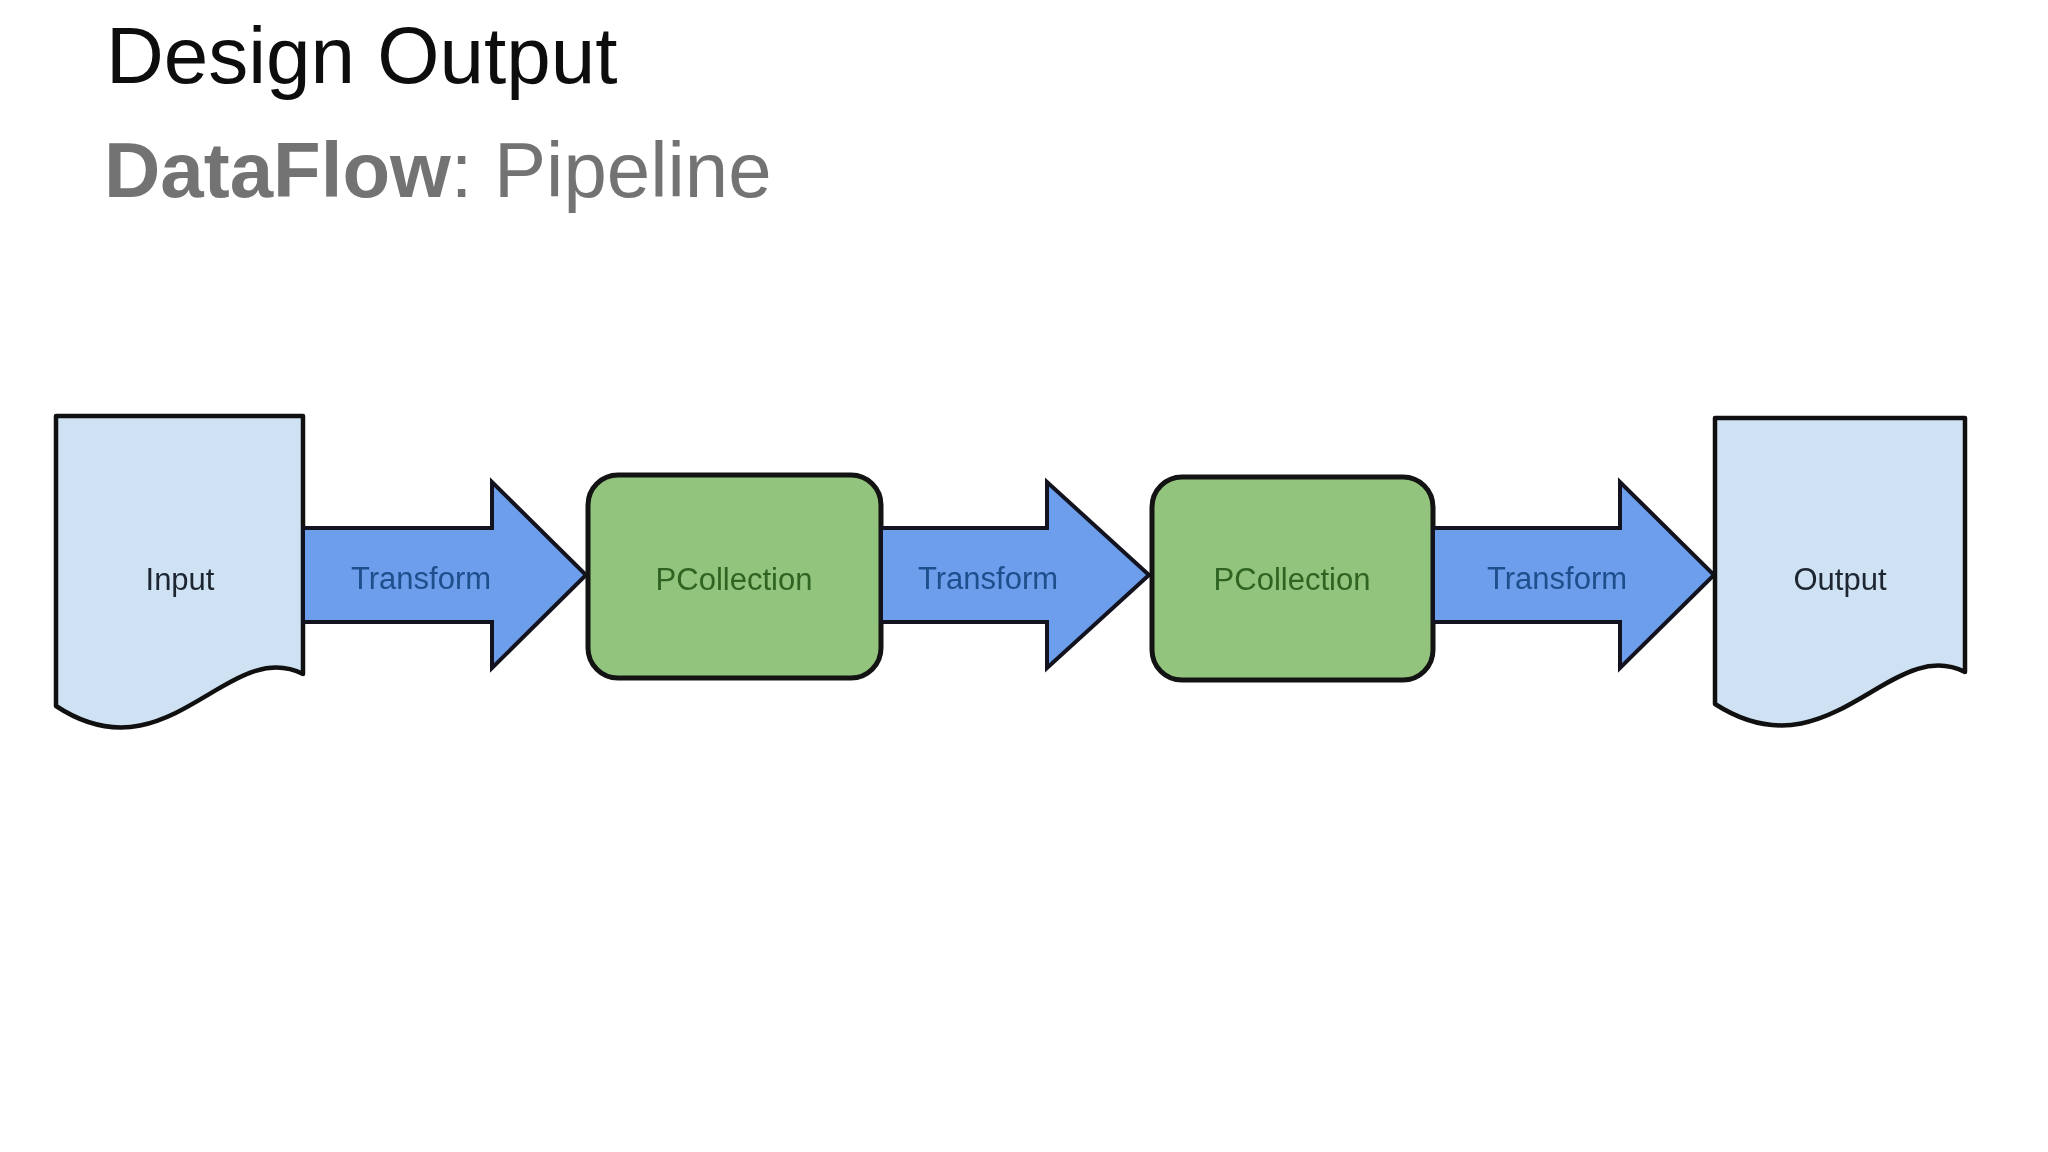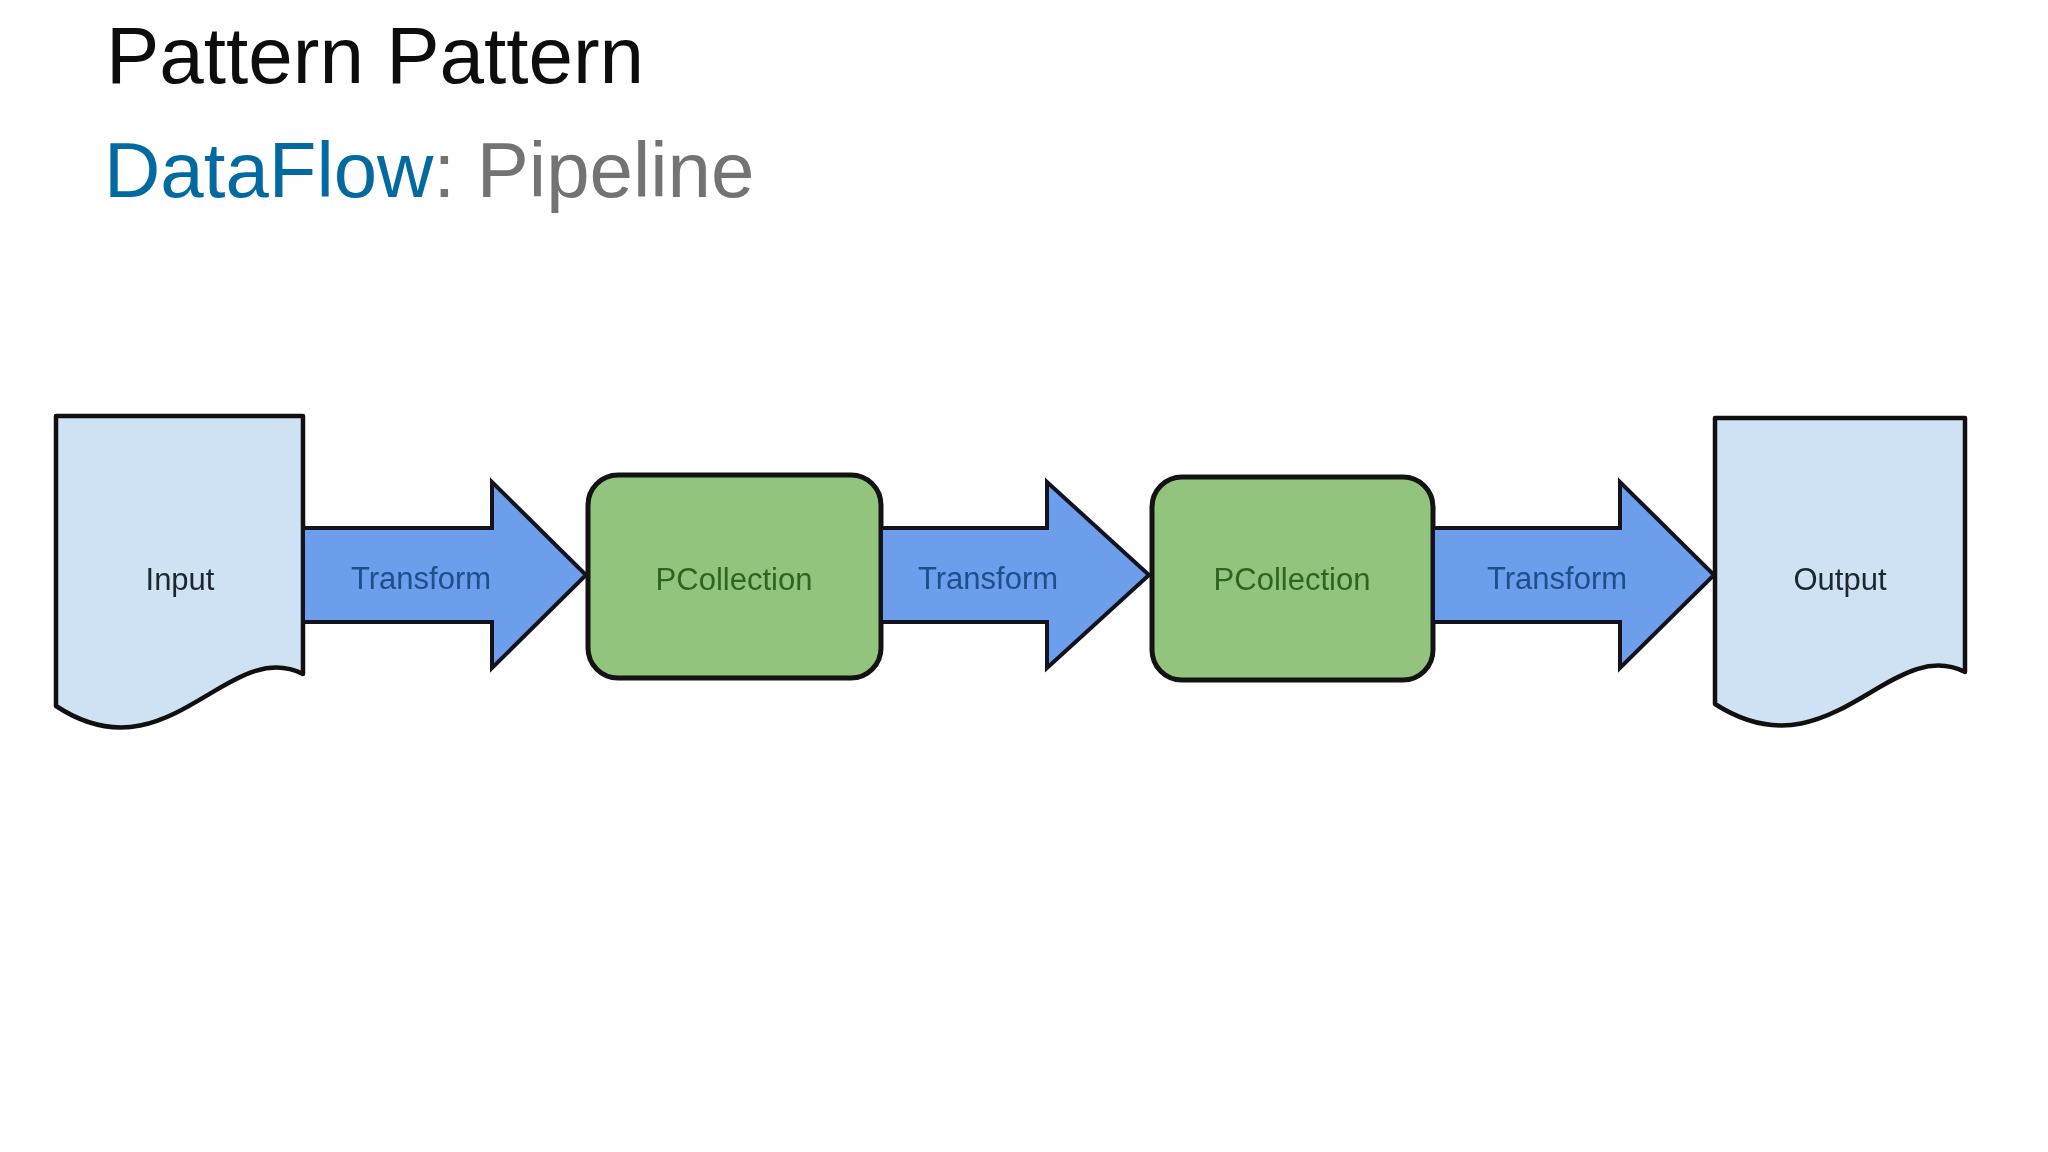--- a/index.html
+++ b/index.html
@@ -31,22 +31,22 @@
     position: absolute;
     left: 104px;
     top: 131px;
     margin: 0;
     font-size: 78px;
     font-weight: 400;
     line-height: 1;
     white-space: nowrap;
   }
   .sub-em {
-    font-weight: 400;
-    color: #0369a1;
+    font-weight: 700;
+    color: #737373;
   }
   .sub-rest {
     font-weight: 400;
     color: #737373;
   }
   svg.diagram {
     position: absolute;
     left: 0;
     top: 0;
     width: 2048px;
@@ -72,21 +72,21 @@
     font-weight: 400;
     text-anchor: middle;
     dominant-baseline: central;
   }
 </style>
 </head>
 <body>
 
 <div class="stage">
 
-  <h1 class="slide-title">Pattern Pattern</h1>
+  <h1 class="slide-title">Design Output</h1>
 
   <h2 class="slide-subtitle"><span class="sub-em">DataFlow</span><span class="sub-rest">: Pipeline</span></h2>
 
   <svg class="diagram" viewBox="0 0 2048 1152">
 
     <path class="doc-shape" d="M 56 416 H 303 V 674 C 228 636, 168 780, 56 706 Z" fill="#cfe2f3"></path>
 
     <polygon class="arrow-shape" points="303,528 492,528 492,482 586,575 492,668 492,622 303,622" fill="#6d9eeb"></polygon>
 
     <rect class="pcol-shape" x="588" y="475" width="293" height="203" rx="30" ry="30" fill="#93c47d"></rect>

